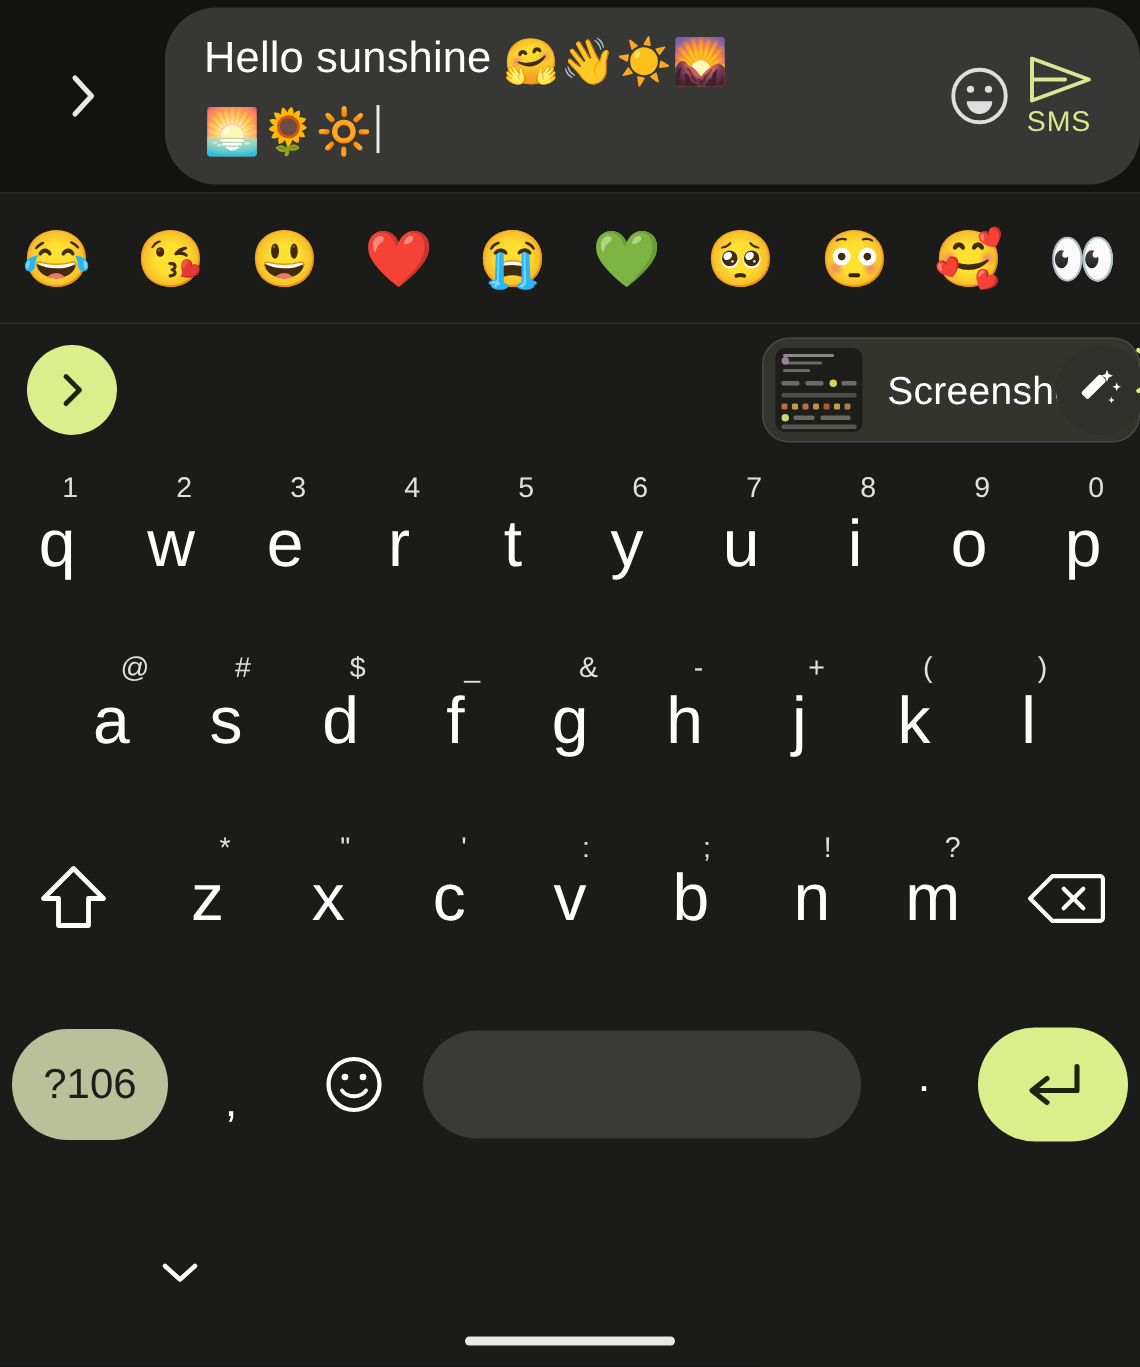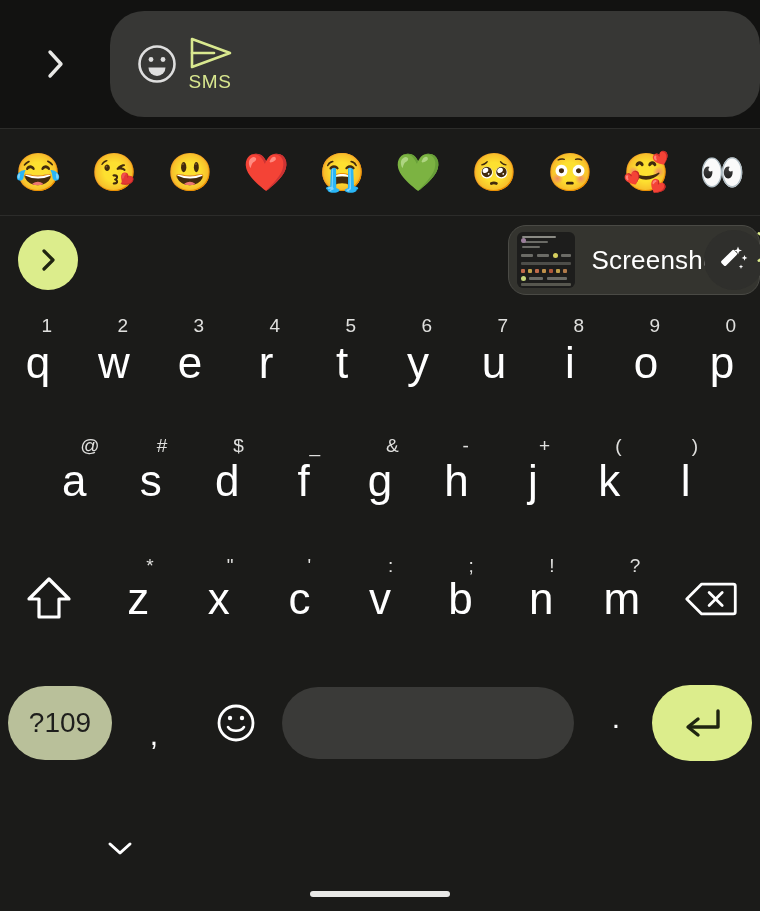--- a/index.html
+++ b/index.html
@@ -161,20 +161,23 @@
 
   <div class="compose-bar">
 
     <div class="expand-chevron">
       <svg viewBox="0 0 26 40" fill="none" stroke="#e8e8e6" stroke-width="3.4" stroke-linecap="round" stroke-linejoin="round">
         <polyline points="8,8 19,20 8,32"></polyline>
       </svg>
     </div>
 
     <div class="input-pill">
+      <div class="msg-wrap">
+        <div class="msg-text"><span>Hello sunshine </span><span class="emo">🤗👋☀️🌄</span><br><span class="emo">🌅🌻🔆</span><span class="caret"></span></div>
+      </div>
 
       <div class="pill-actions">
         <div class="emoji-toggle">
           <svg viewBox="0 0 42 42" fill="none">
             <circle cx="21" cy="21" r="17.5" stroke="#dedede" stroke-width="2.6"></circle>
             <circle cx="15" cy="16.5" r="2.4" fill="#dedede"></circle>
             <circle cx="27" cy="16.5" r="2.4" fill="#dedede"></circle>
             <path d="M12.5 24.5h17a8.5 8.5 0 0 1-17 0z" fill="#dedede"></path>
           </svg>
         </div>
@@ -370,21 +373,21 @@
       <div class="key-fn">
         <svg viewBox="0 0 60 48" fill="none" stroke="#ffffff" stroke-width="3" stroke-linejoin="round" stroke-linecap="round">
           <path d="M20 8 H54 a2 2 0 0 1 2 2 V38 a2 2 0 0 1-2 2 H20 L4 24 Z"></path>
           <path d="M28 17 L42 31 M42 17 L28 31"></path>
         </svg>
       </div>
     </div>
 
     <div class="krow r4">
       <div class="b-123">
-        <span>?109</span>
+        <span>?106</span>
       </div>
       <div class="b-punct">
         <span>,</span>
       </div>
       <div class="b-emoji">
         <svg viewBox="0 0 42 42" fill="none">
           <circle cx="21" cy="21" r="17" stroke="#ffffff" stroke-width="2.8"></circle>
           <circle cx="15" cy="16" r="2.2" fill="#ffffff"></circle>
           <circle cx="27" cy="16" r="2.2" fill="#ffffff"></circle>
           <path d="M13 25 a9 7 0 0 0 16 0" stroke="#ffffff" stroke-width="2.6" stroke-linecap="round"></path>

